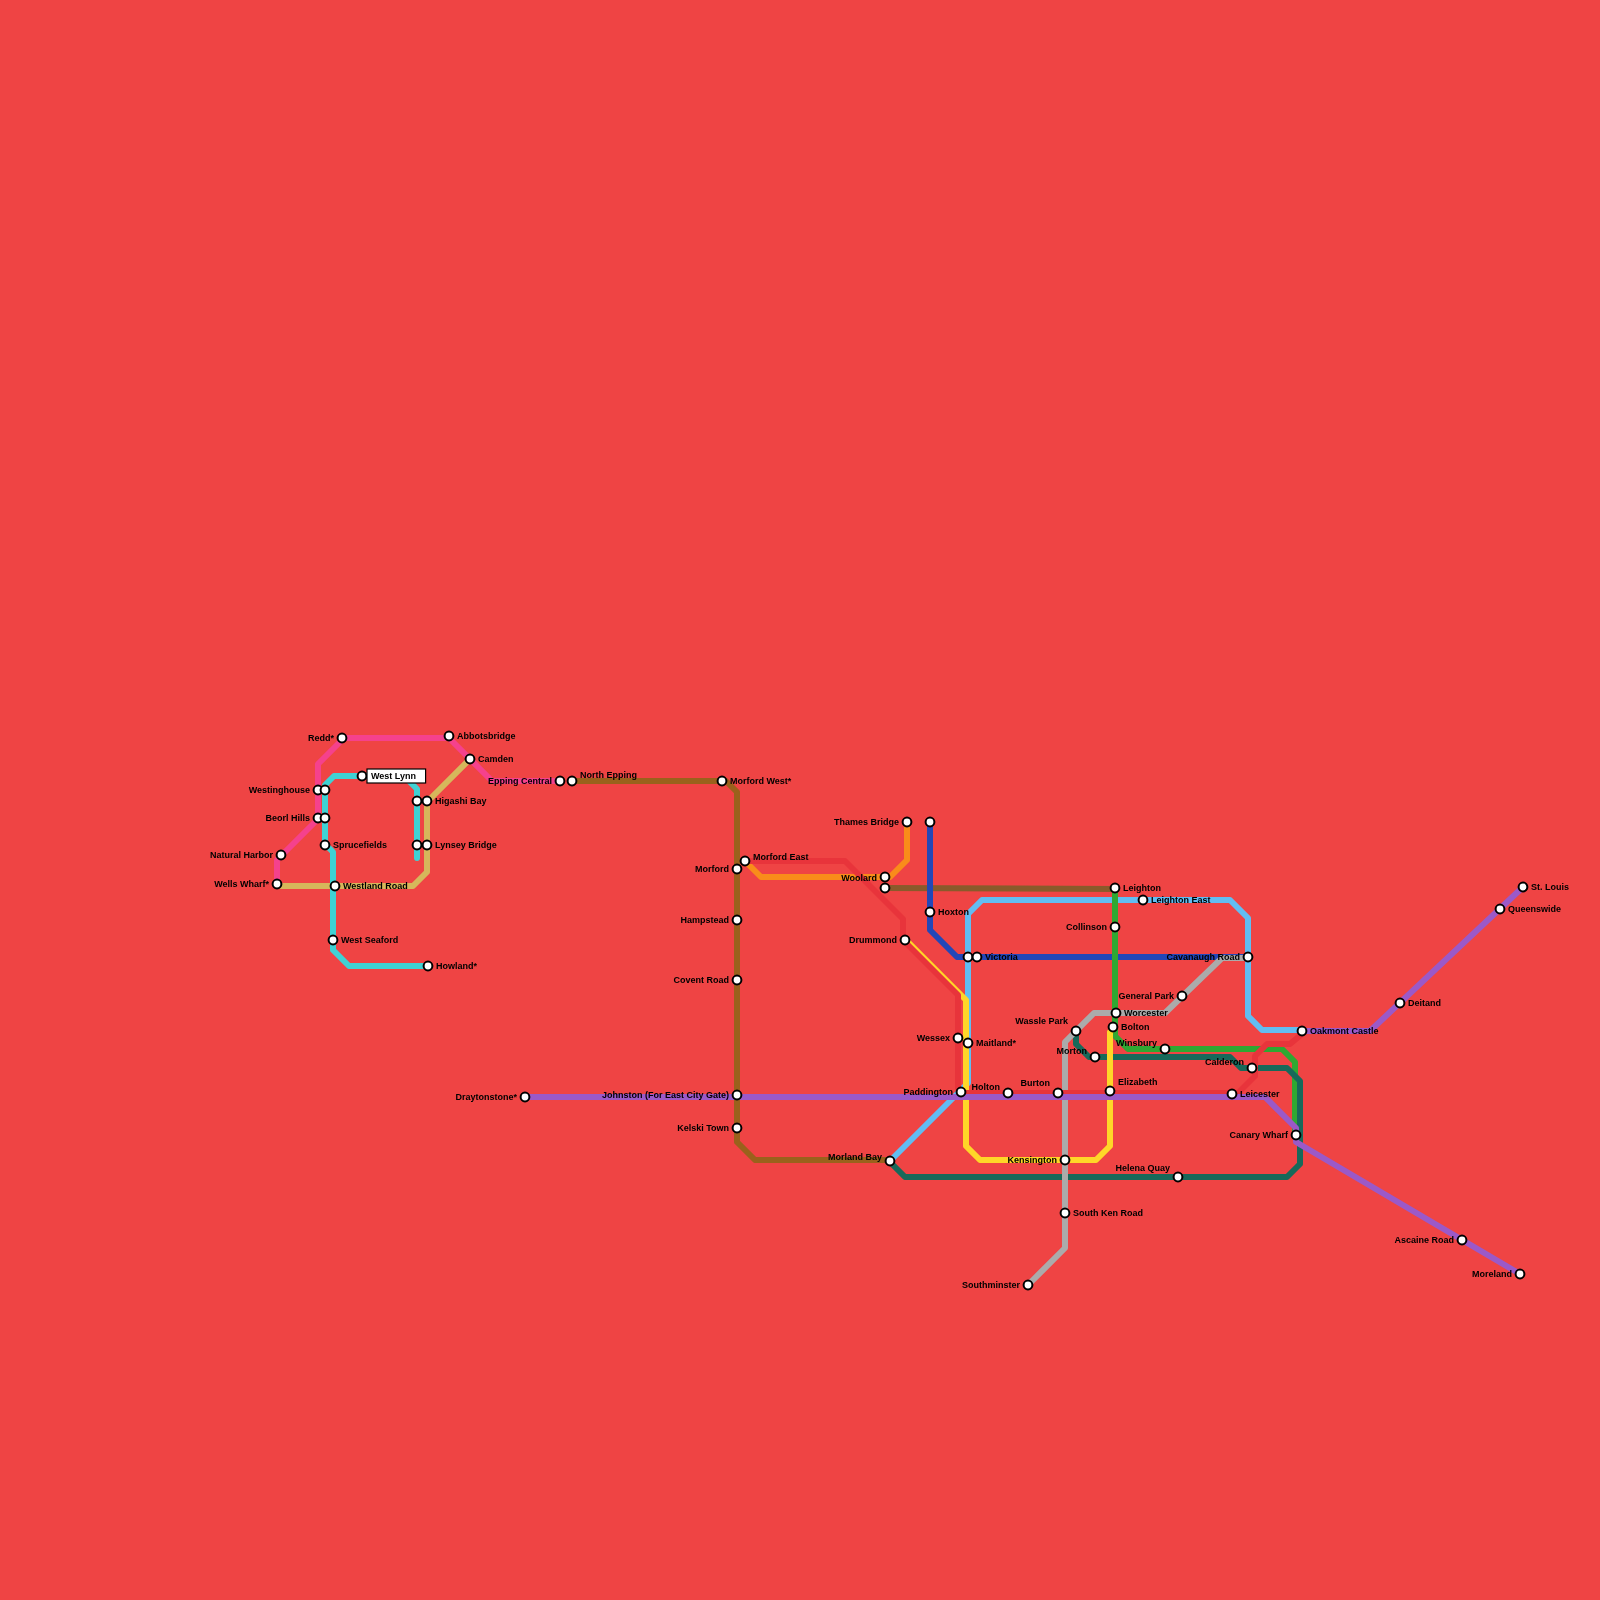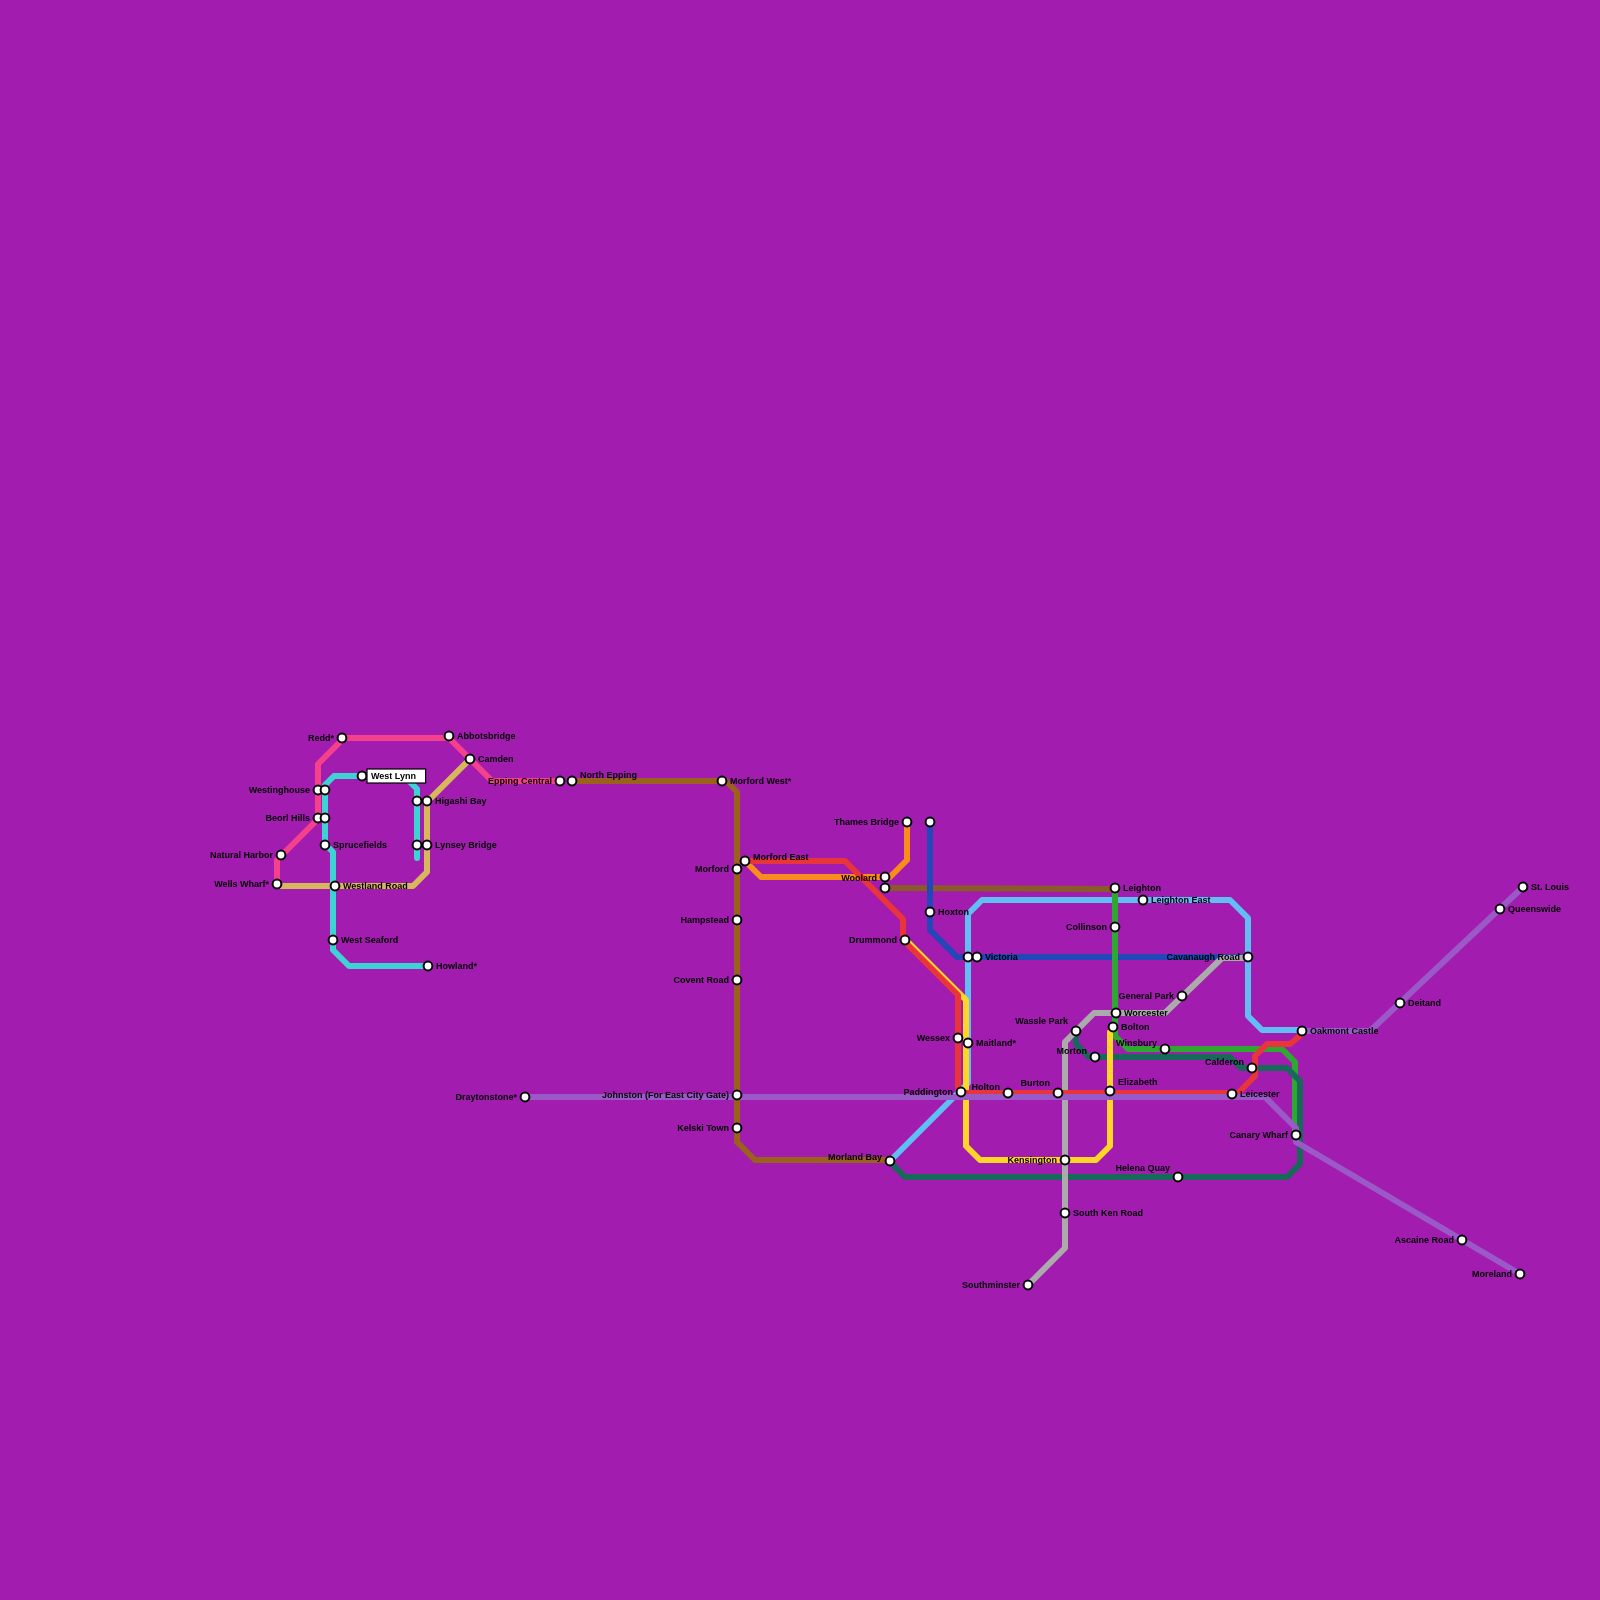--- a/index.html
+++ b/index.html
@@ -1,16 +1,16 @@
 <!DOCTYPE html>
 <html><head>
 <meta charset="utf-8">
 <style>
   html,body{margin:0;padding:0;background:#ffffff;}
-  .map-wrap{position:relative;width:1600px;height:1600px;background:#a21caf;overflow:hidden;}
+  .map-wrap{position:relative;width:1600px;height:1600px;background:#ef4444;overflow:hidden;}
   svg text{font:bold 9px "Liberation Sans",sans-serif;fill:#000;}
 </style>
 </head>
 <body>
 
 <div class="map-wrap">
   <svg width="1600" height="1600" viewBox="0 0 1600 1600" xmlns="http://www.w3.org/2000/svg">
       <polyline points="470,759 427,802 427,872 413,886 281,886" fill="none" stroke="#D6B75B" stroke-width="6" stroke-linejoin="round" stroke-linecap="round"></polyline>
       <polyline points="428,966 349,966 333,950 333,852 325,844 325,785 334,776 404,776 417,789 417,858" fill="none" stroke="#3FD2D4" stroke-width="6" stroke-linejoin="round" stroke-linecap="round"></polyline>
       <polyline points="277,884 277,860 318,819 318,764 344,738 449,738 492,781 560,781" fill="none" stroke="#F5418C" stroke-width="6" stroke-linejoin="round" stroke-linecap="round"></polyline>

